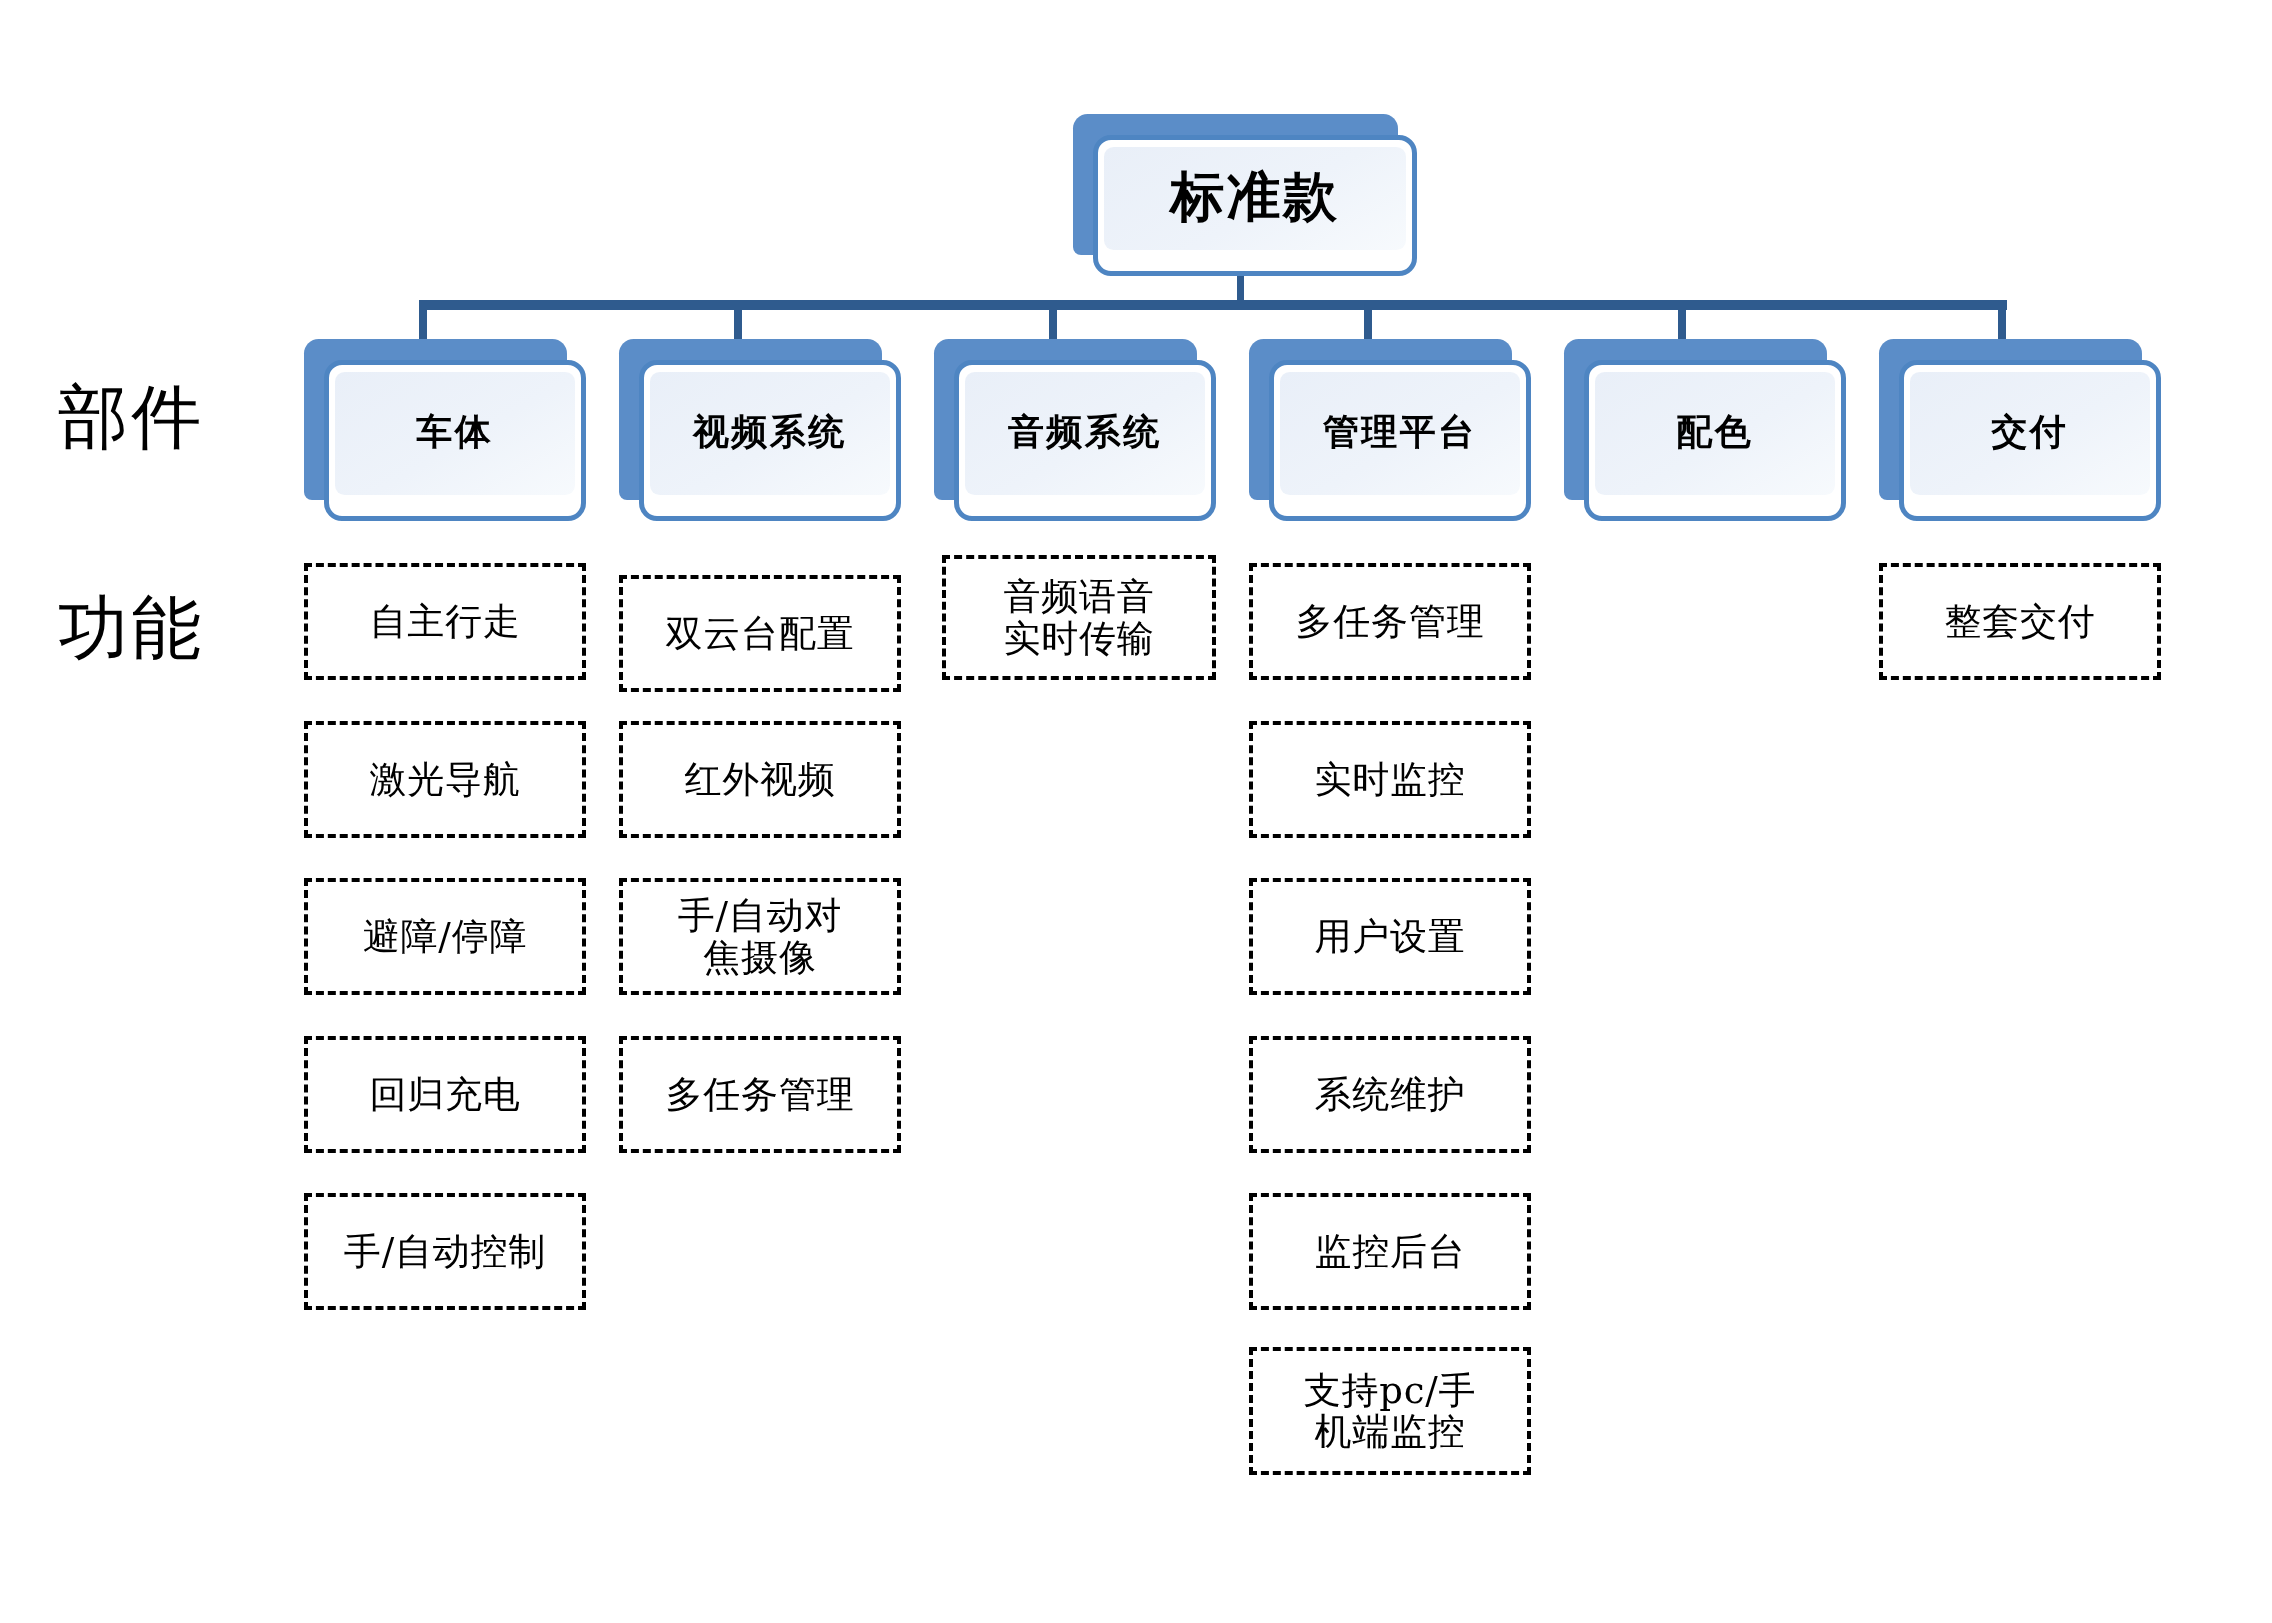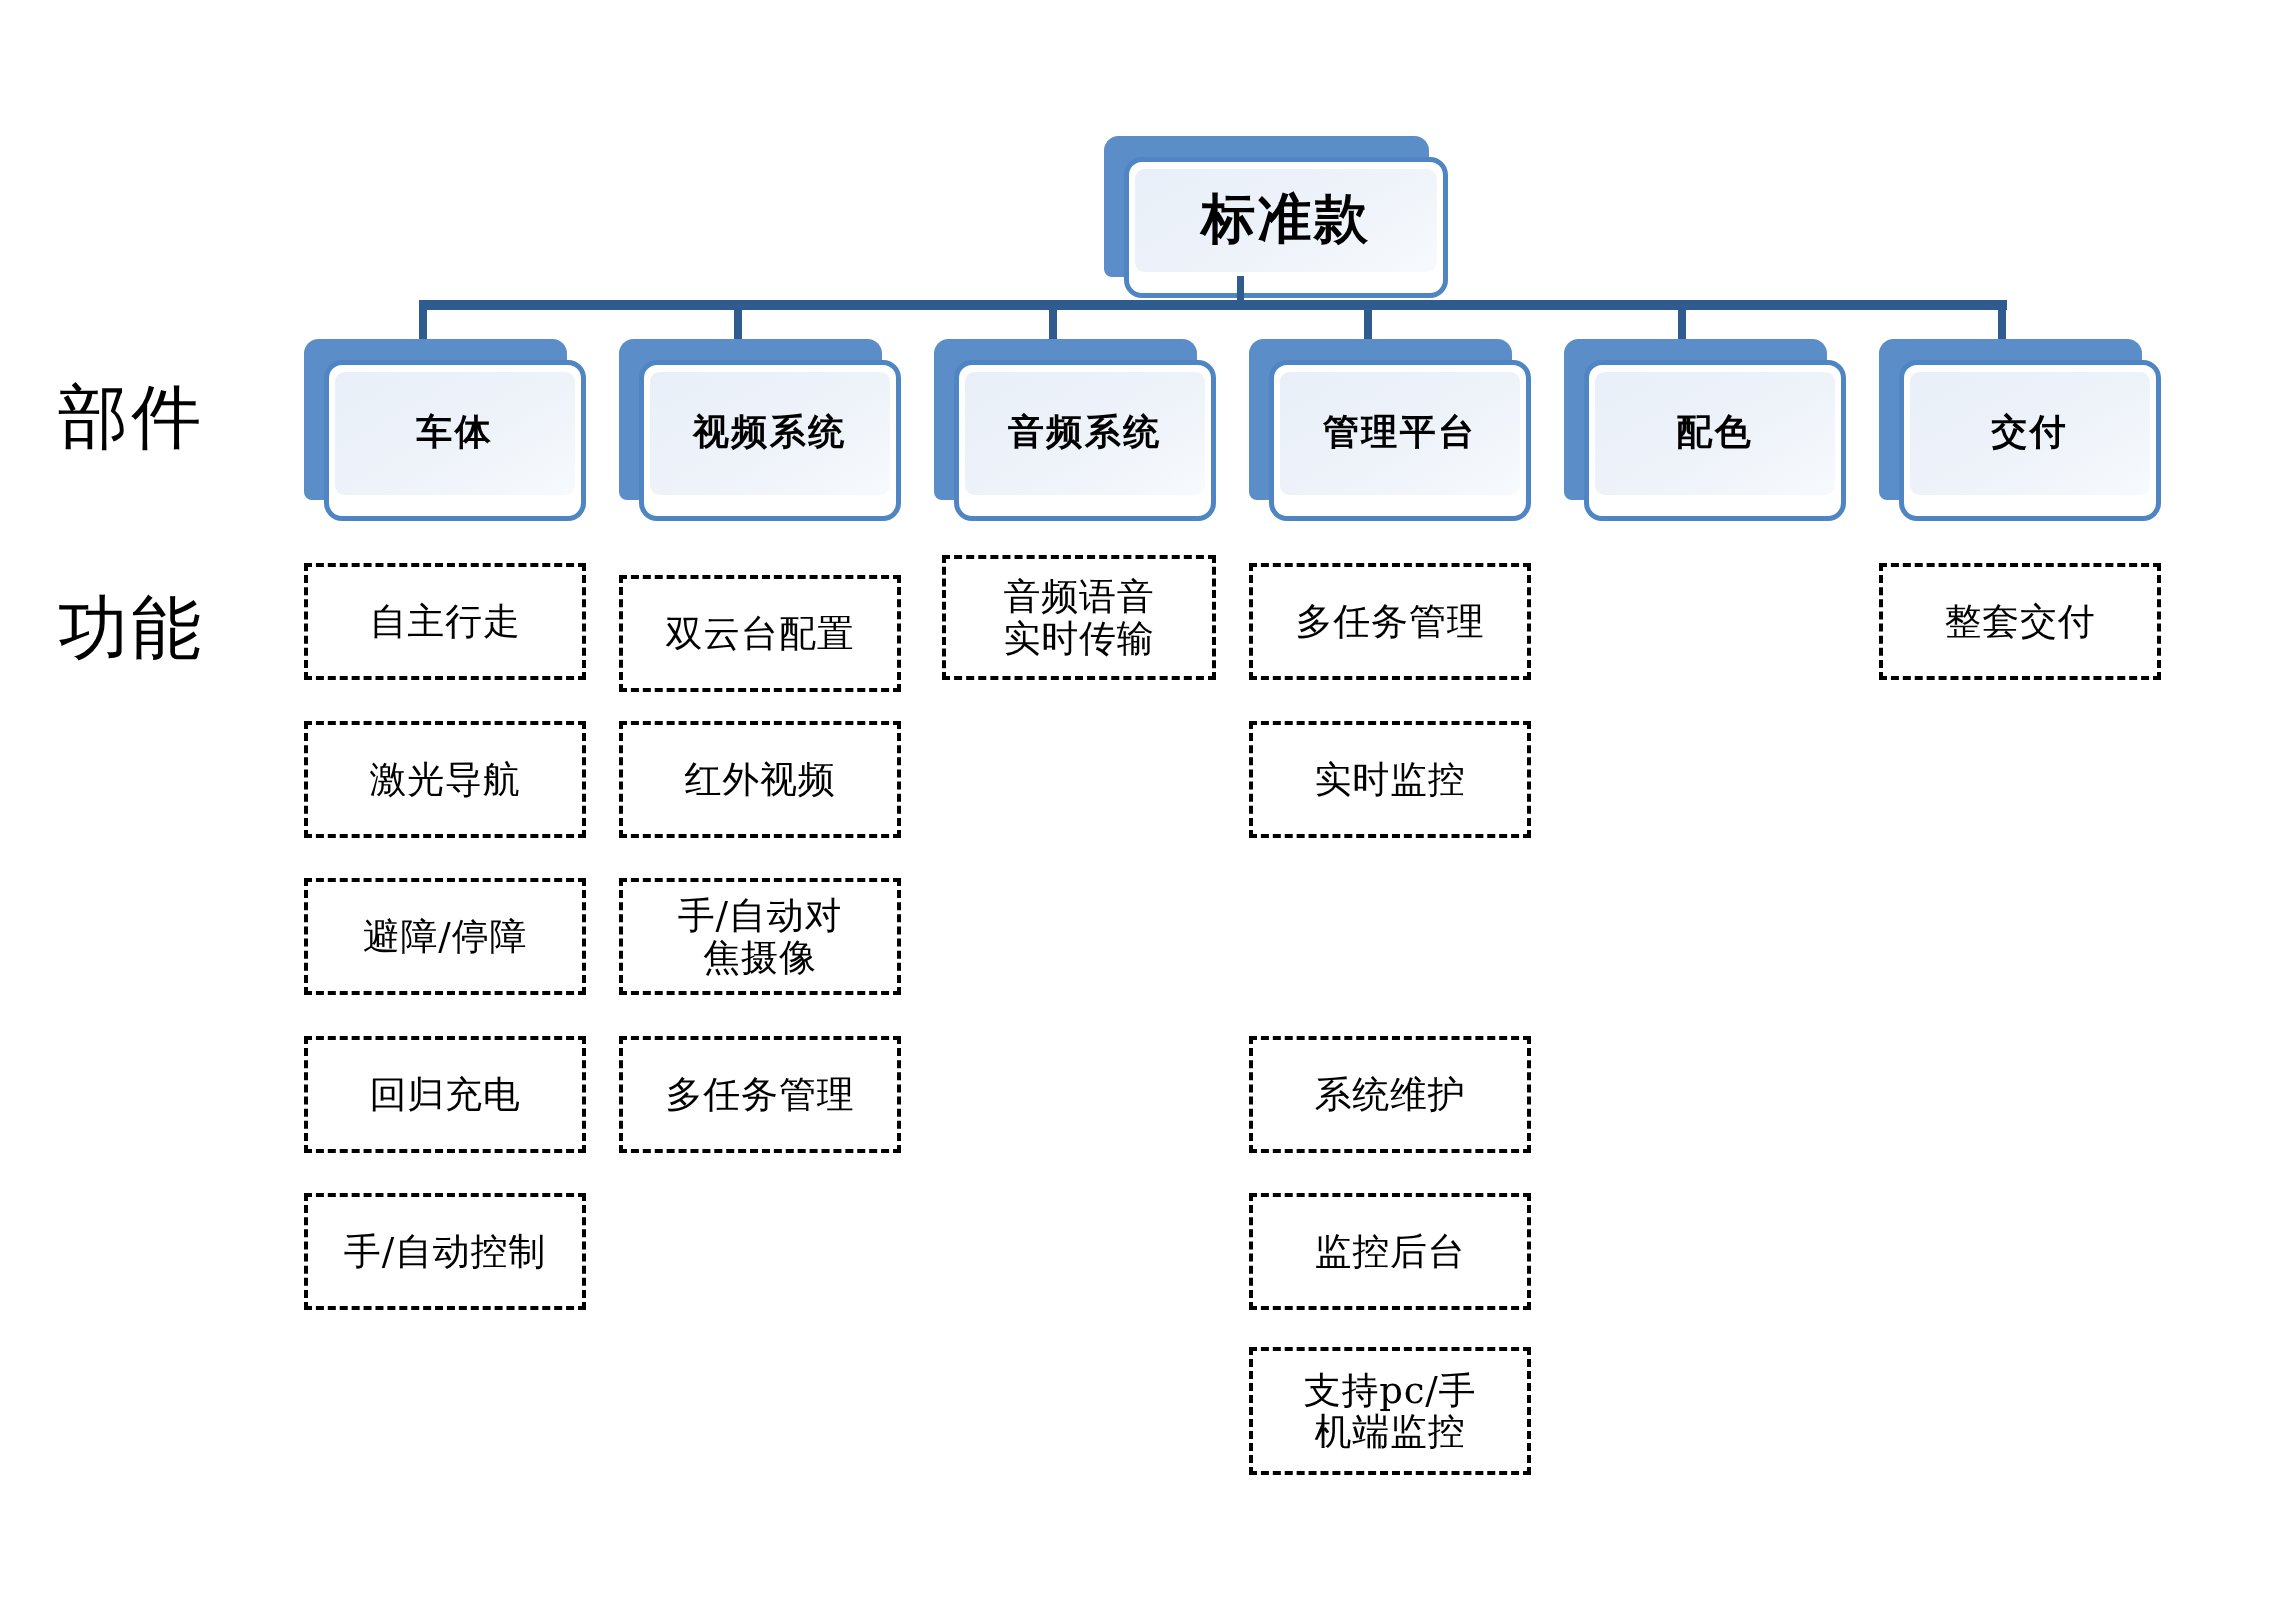--- a/index.html
+++ b/index.html
@@ -57,21 +57,21 @@
     z-index: 2;
     font-family: "DejaVu Serif", "Liberation Serif", serif;
     font-weight: 700;
     color: #000;
     white-space: nowrap;
     letter-spacing: 2.4px;
     transform: translateY(-8px);
   }
 
   
-  #root-node { left: 1104px; top: 114px; width: 344px; height: 162px; margin-top: 22px; }
+  #root-node { left: 1073px; top: 114px; width: 344px; height: 162px; }
   #root-node .txt { font-size: 54px; }
 
   
   .comp { top: 339px; height: 182px; }
   .comp .txt { font-size: 36px; }
 
   
   .conn { position: absolute; background: #2F5B8E; }
   #conn-root-stem { left: 1237px; top: 276px;  width: 6.5px;  height: 31px; }
   #conn-bar       { left: 419px;  top: 300px;  width: 1588px; height: 9.7px; }
@@ -197,20 +197,23 @@
   <div class="fn" style="left:942px; top:555px; width:274px; height:125px">
     <span>音频语音<br>实时传输</span>
     </div>
 
   <div class="fn" style="left:1249px; top:563px;  width:282px; height:117px">
     <span>多任务管理</span>
     </div>
   <div class="fn" style="left:1249px; top:721px;  width:282px; height:117px">
     <span>实时监控</span>
     </div>
+  <div class="fn" style="left:1249px; top:878px; width:282px; height:117px">
+    <span>用户设置</span>
+    </div>
   <div class="fn" style="left:1249px; top:1036px; width:282px; height:117px">
     <span>系统维护</span>
     </div>
   <div class="fn" style="left:1249px; top:1193px; width:282px; height:117px">
     <span>监控后台</span>
     </div>
   <div class="fn" style="left:1249px; top:1347px; width:282px; height:128px">
     <span>支持pc/手<br>机端监控</span>
     </div>
 

